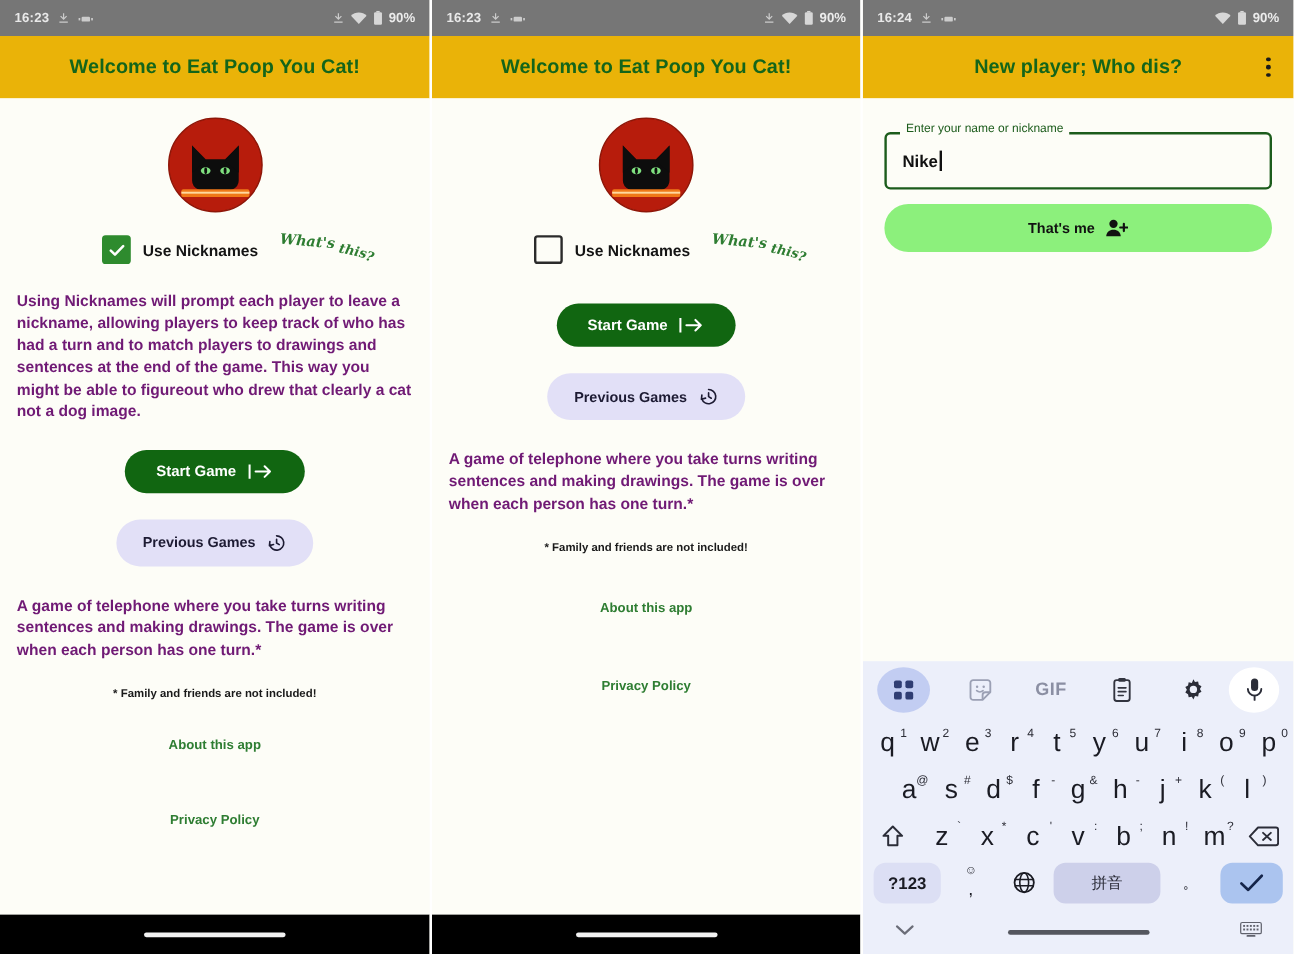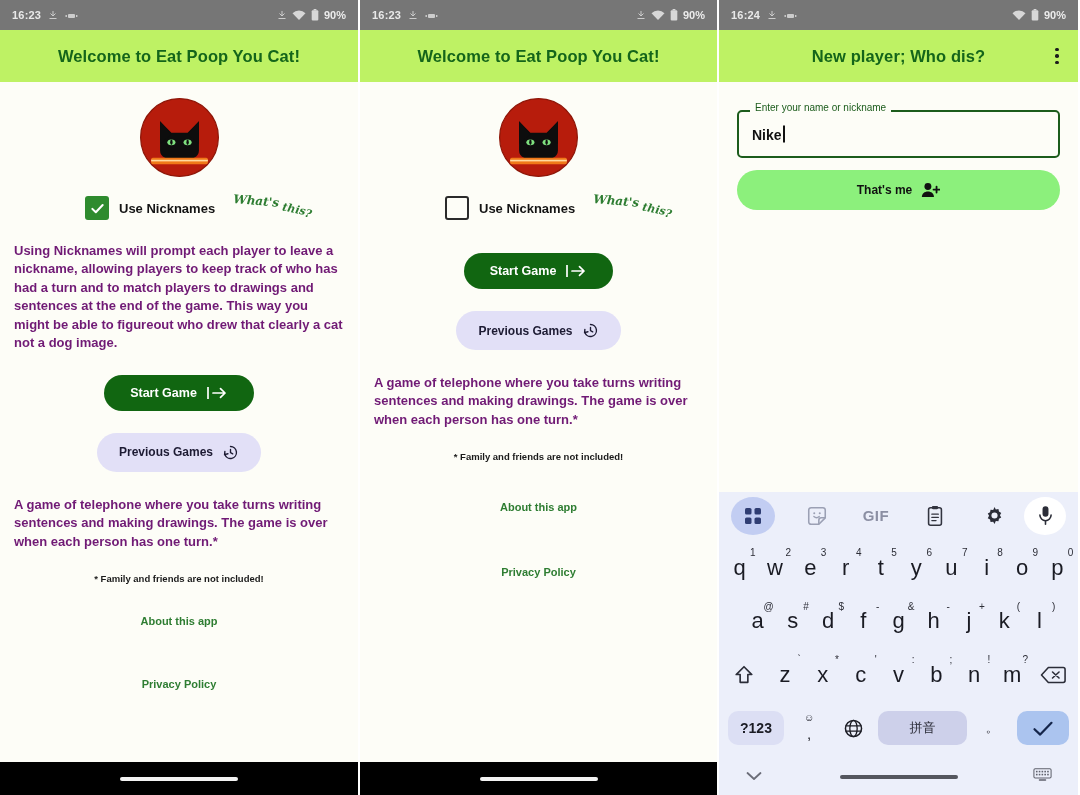--- a/index.html
+++ b/index.html
@@ -32,21 +32,21 @@
   }
   .statusbar .clock { letter-spacing: .2px; }
   .sb-left { display: flex; align-items: flex-end; gap: 7px; }
   .sb-right { margin-left: auto; display: flex; align-items: center; gap: 5px; }
   .sb-ico { opacity: .85; display: inline-flex; align-items: center; }
   .sb-pct { font-size: 11px; font-weight: bold; color: #ececec; }
 
   
   .appbar {
     flex: 0 0 52px; height: 52px;
-    background: #bef264;
+    background: #eab308;
     display: flex; align-items: center; justify-content: center;
     position: relative;
   }
   .appbar .title {
     color: #14651a;
     font-size: 16.5px; font-weight: bold;
     letter-spacing: .1px;
   }
   .appbar .overflow {
     position: absolute; right: 10px; top: 50%;
@@ -194,21 +194,21 @@
     background: #8cf07c;
     color: #111111;
     font-size: 12px;
     padding: 12px 0;
     border-radius: 999px;
   }
 
   
   .keyboard {
     position: absolute; left: 0; right: 0; bottom: 0;
-    height: 303px;
+    height: 244px;
     background: #eceffa;
     display: flex; flex-direction: column;
   }
   .kb-toolbar {
     height: 47px; flex: 0 0 47px;
     display: flex; align-items: center;
     padding: 0 12px;
   }
   .kb-tool {
     flex: 1 1 0; display: flex; align-items: center; justify-content: center;

